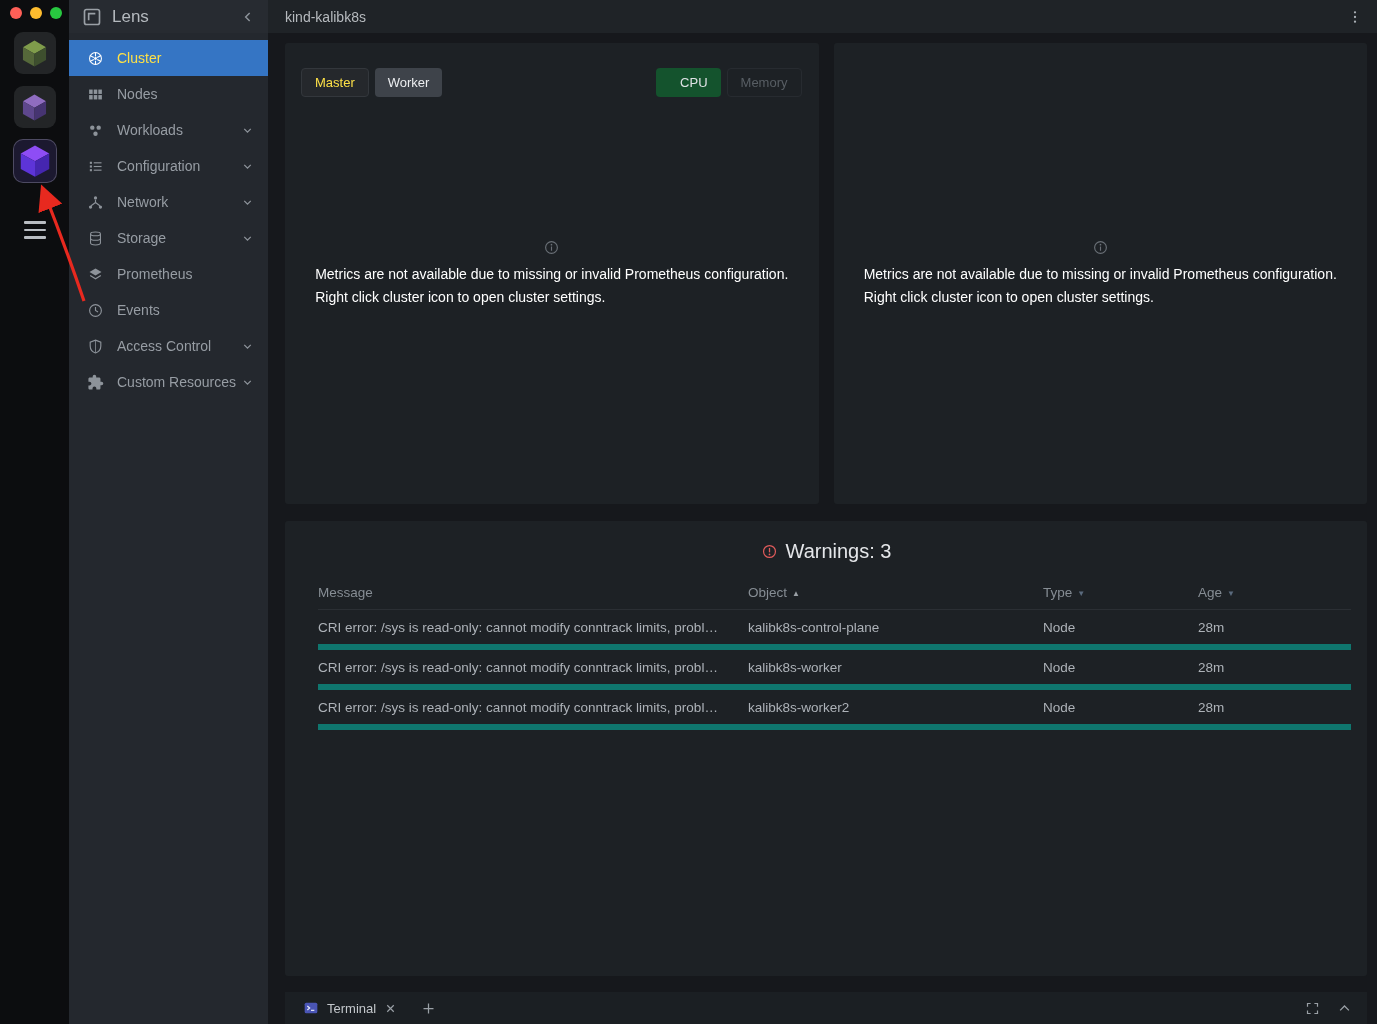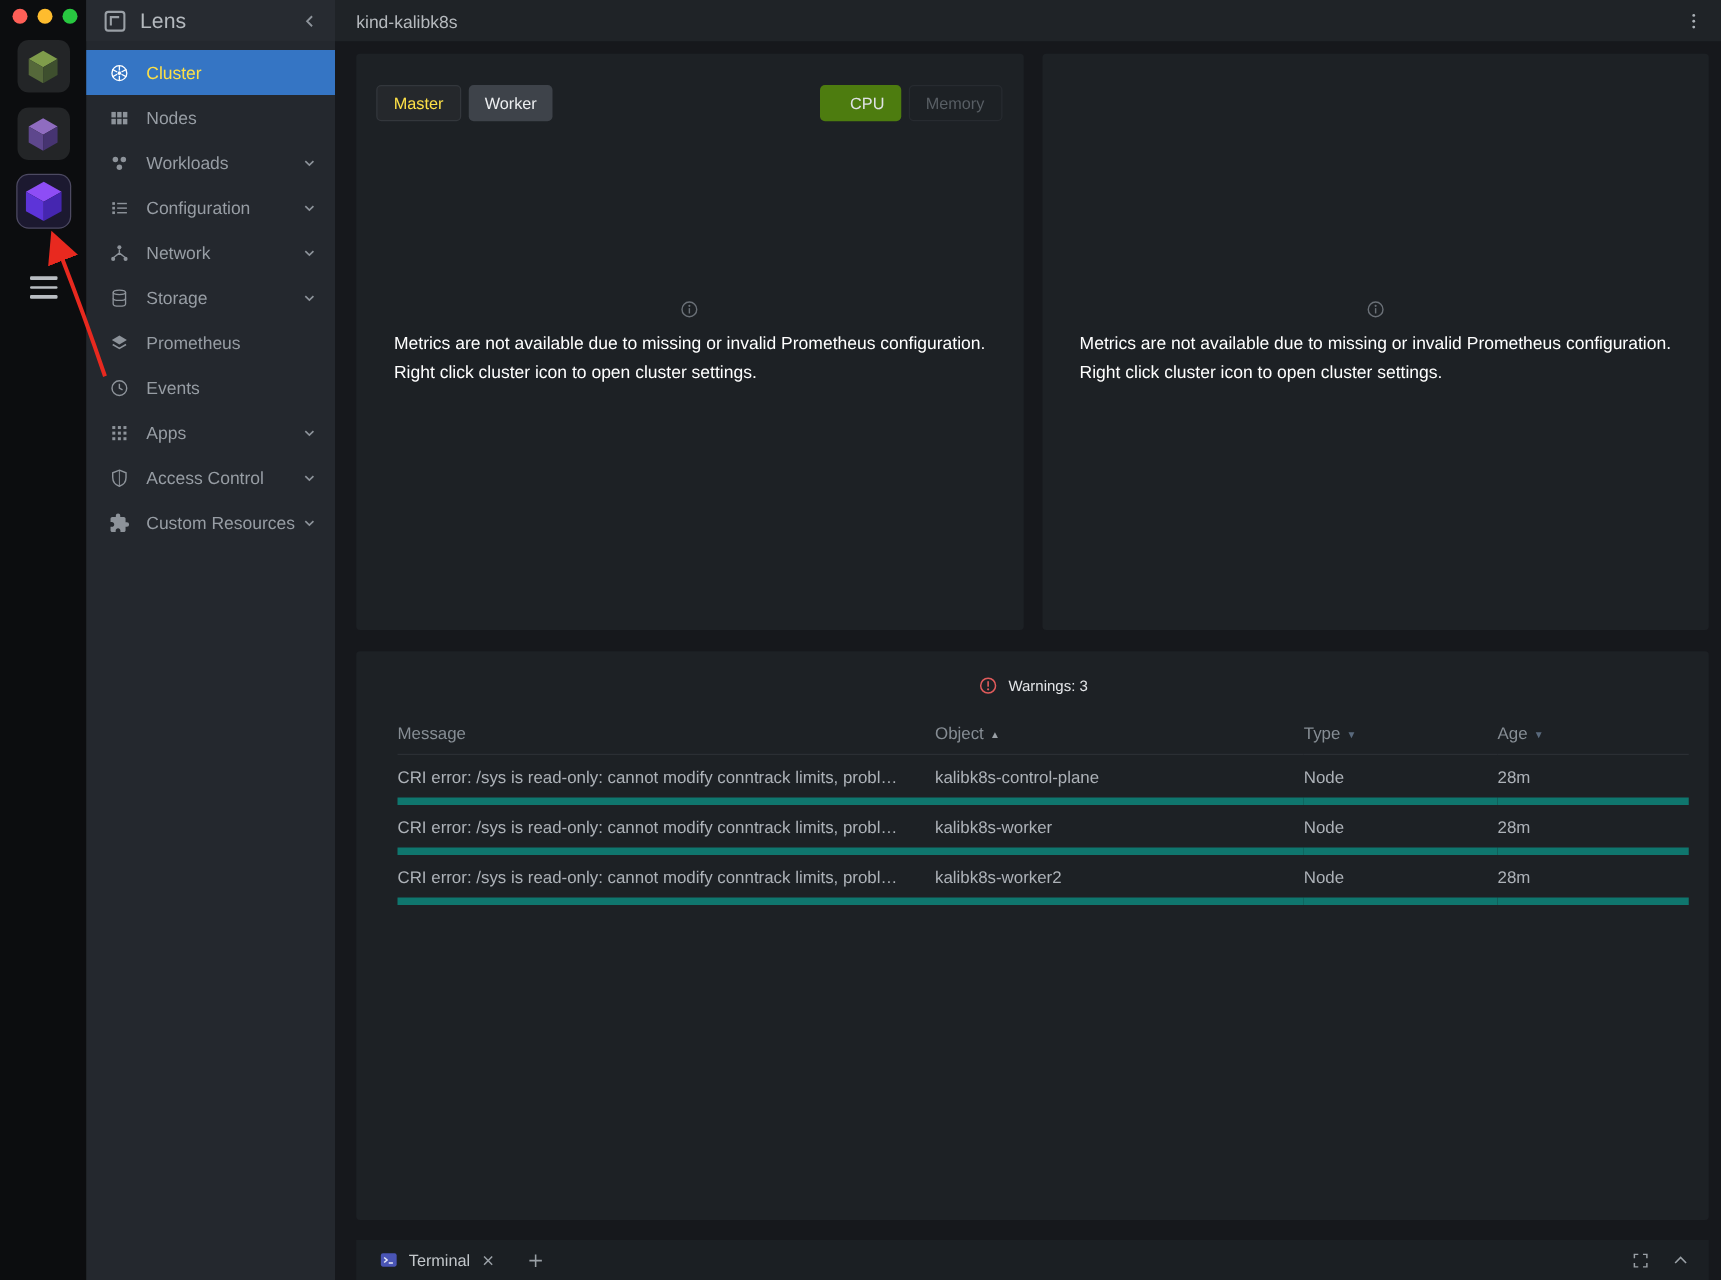--- a/index.html
+++ b/index.html
@@ -44,29 +44,29 @@
   .kebab svg { width: 16px; height: 16px; }
 
   .content { flex: 1; padding: 10px 10px 0 17px; display: flex; flex-direction: column; min-height: 0; }
   .charts-row { display: flex; gap: 15px; height: 461px; flex: none; }
   .chart-panel { flex: 1; background: #1d2125; border-radius: 3px; position: relative; display: flex; align-items: center; justify-content: center; }
   .panel-toggles { position: absolute; top: 25px; left: 16px; right: 17px; display: flex; justify-content: space-between; }
   .toggle-group { display: flex; gap: 6px; }
   .tbtn { height: 29px; padding: 0 13px; font-size: 13px; border-radius: 4px; display: flex; align-items: center; font-family: inherit; cursor: pointer; border: none; }
   .tbtn.outline { color: #fde047; background: #25282c; border: 1px solid #33373c; }
   .tbtn.filled  { color: #eceef0; background: #3e434a; }
-  .tbtn.dark    { color: #dfe2e5; background: #4d7c0f; padding-left: 24px; }
+  .tbtn.dark    { color: #dfe2e5; background: #14532d; padding-left: 24px; }
   .tbtn.ghost   { color: #585e64; background: transparent; border: 1px solid #272b30; }
   .empty-msg { text-align: left; color: #ffffff; font-size: 14px; line-height: 1.62; }
   .info-ic { display: flex; justify-content: center; margin-bottom: 7px; color: #6a7077; }
   .info-ic svg { width: 17px; height: 17px; }
 
   
   .warnings-panel { margin-top: 17px; height: 455px; flex: none; background: #1d2125; border-radius: 3px; overflow: hidden; }
-  .warn-head { display: flex; align-items: center; justify-content: center; gap: 8px; padding-top: 19px; color: #e4e6e9; font-size: 12px; }
+  .warn-head { display: flex; align-items: center; justify-content: center; gap: 8px; padding-top: 19px; color: #e4e6e9; font-size: 20px; }
   .warn-ic { display: flex; color: #e05b5b; }
   .warn-ic svg { width: 17px; height: 17px; }
   .wtable { margin: 13px 16px 0 33px; width: 1033px; border-collapse: collapse; table-layout: fixed; }
   .wtable th { text-align: left; font-weight: normal; color: #868d94; font-size: 13.5px; padding: 9px 0; border-bottom: 1px solid #2b2f34; cursor: pointer; }
   .wtable td { color: #adb2b8; font-size: 13.5px; padding: 9.5px 0; border-bottom: 6px solid #0f766e; white-space: nowrap; overflow: hidden; }
   .sort-arrow { font-size: 8px; color: #9aa0a6; margin-left: 5px; vertical-align: 1px; }
   .filter-arrow { font-size: 8px; color: #5a6a7d; margin-left: 5px; vertical-align: 1px; }
 
   
   .bottombar { margin-top: auto; height: 32px; flex: none; background: #1b1f23; display: flex; align-items: center; padding: 0 15px; }
@@ -250,41 +250,20 @@
       <div class="nav-item">
         <span class="ni-icon">
           <svg viewBox="0 0 24 24" fill="none" stroke="currentColor" stroke-width="1.6">
             <circle cx="12" cy="12" r="8.3"></circle>
               <path d="M12 7 V12 L15.6 14"></path>
           </svg>
         </span>
         <span class="label">Events</span>
       </div>
 
-      <div class="nav-item">
-        <span class="ni-icon">
-          <svg viewBox="0 0 24 24" fill="currentColor">
-            <rect x="4" y="4" width="3.4" height="3.4"></rect>
-              <rect x="10.3" y="4" width="3.4" height="3.4"></rect>
-              <rect x="16.6" y="4" width="3.4" height="3.4"></rect>
-            <rect x="4" y="10.3" width="3.4" height="3.4"></rect>
-              <rect x="10.3" y="10.3" width="3.4" height="3.4"></rect>
-              <rect x="16.6" y="10.3" width="3.4" height="3.4"></rect>
-            <rect x="4" y="16.6" width="3.4" height="3.4"></rect>
-              <rect x="10.3" y="16.6" width="3.4" height="3.4"></rect>
-              <rect x="16.6" y="16.6" width="3.4" height="3.4"></rect>
-          </svg>
-        </span>
-        <span class="label">Apps</span>
-        <span class="chev">
-          <svg viewBox="0 0 24 24" fill="none" stroke="currentColor" stroke-width="2.4">
-              <path d="M6 9 L12 15 L18 9"></path>
-            </svg>
-        </span>
-      </div>
 
       <div class="nav-item">
         <span class="ni-icon">
           <svg viewBox="0 0 24 24" fill="none" stroke="currentColor" stroke-width="1.6">
             <path d="M12 3 L19.5 6 V11.2 C19.5 16.2 16.4 19.6 12 21.2 C7.6 19.6 4.5 16.2 4.5 11.2 V6 Z"></path>
             <path d="M12 3.4 V20.8" stroke-width="1.1"></path>
           </svg>
         </span>
         <span class="label">Access Control</span>
         <span class="chev">

